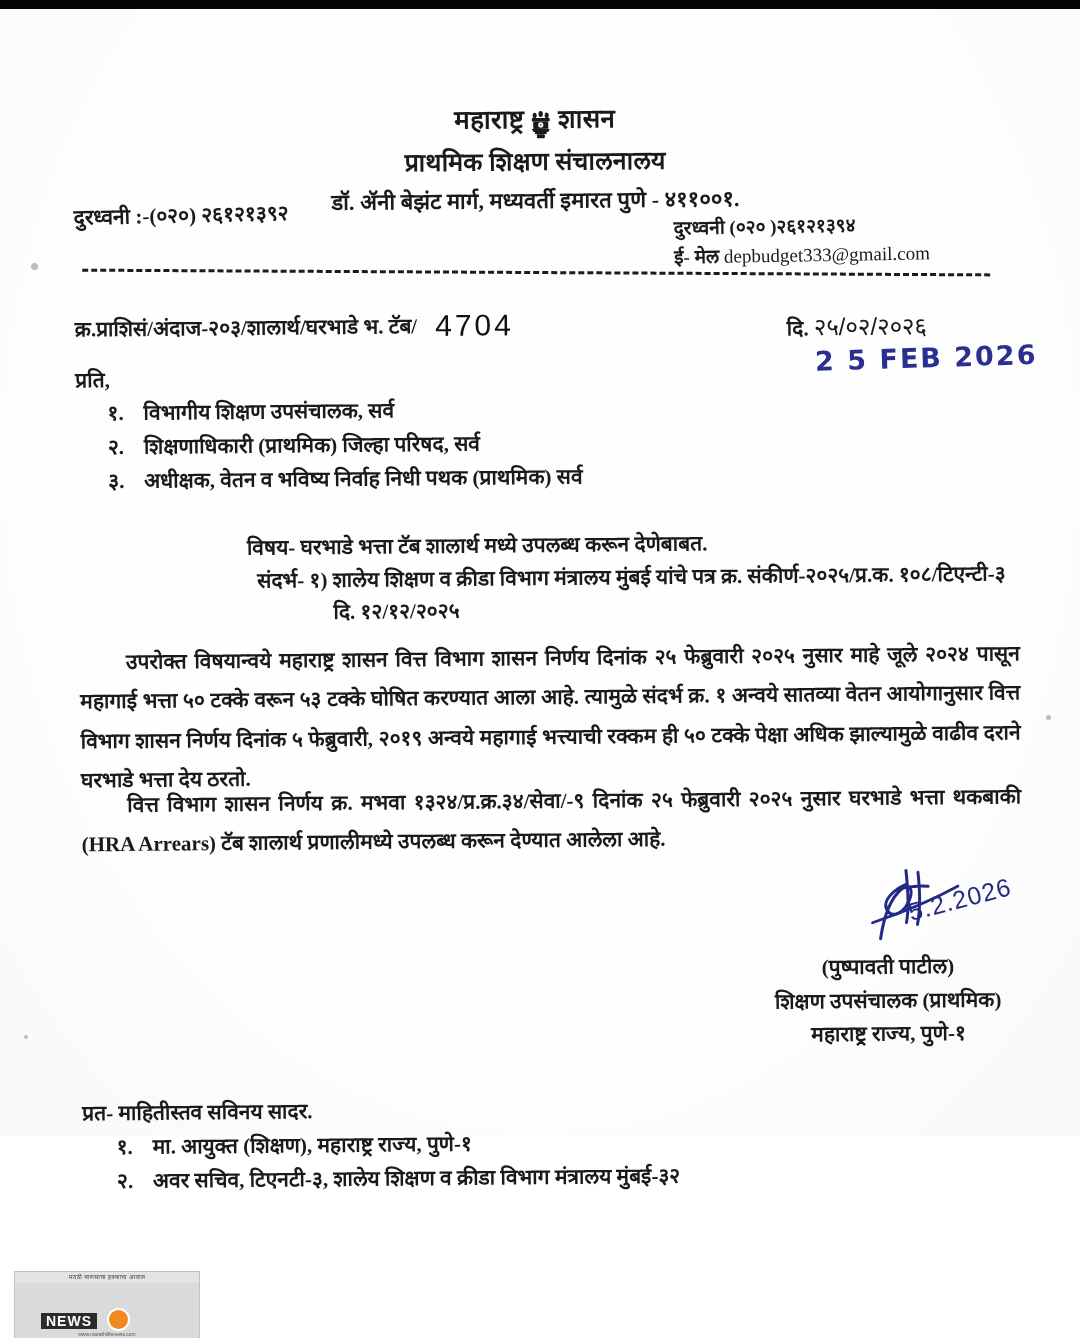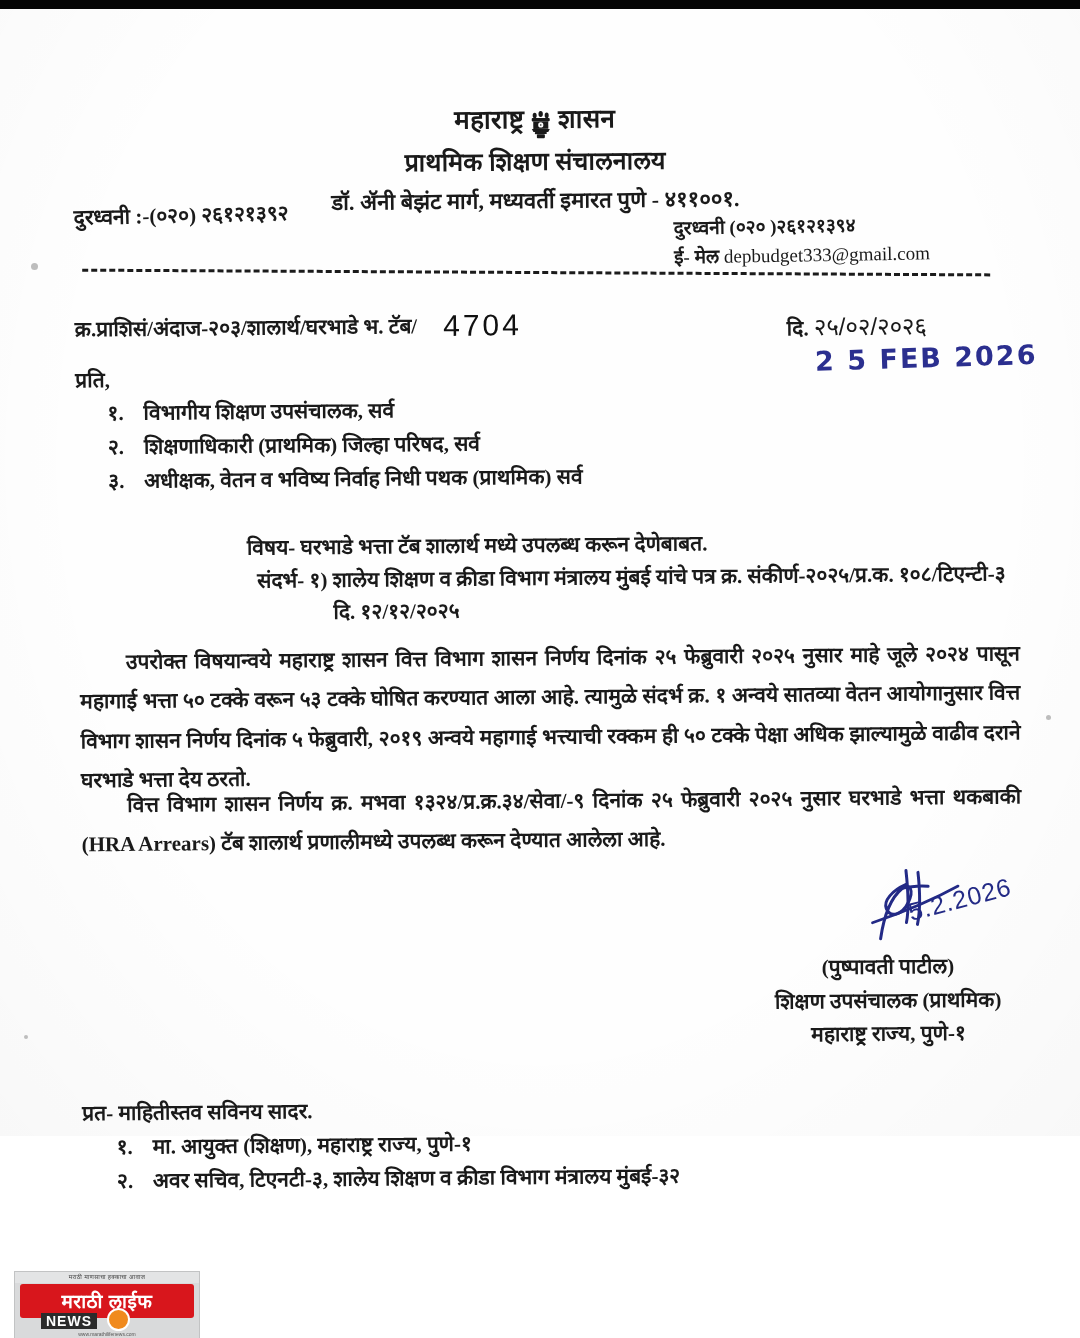--- a/index.html
+++ b/index.html
@@ -127,21 +127,21 @@
     gap: 2px;
   }
   .hw-num {
     font-family: "Liberation Sans", sans-serif;
     font-size: 30px;
     font-weight: normal;
     letter-spacing: 3px;
     color: #101010;
     position: relative;
     top: 4px;
-    margin-left: 24px;
+    margin-left: 16px;
   }
   .dateline {
     position: absolute;
     top: 303px;
     left: 790px;
     font-size: 21px;
     font-weight: bold;
   }
   .dateline .hw-date {
     font-family: "Liberation Sans", sans-serif;
@@ -455,21 +455,18 @@
     </div>
 
   </div>
 
   <div class="speck" style="left:31px; top:254px; width:7px; height:7px;"></div>
   <div class="speck" style="left:1046px; top:706px; width:5px; height:5px;"></div>
   <div class="speck" style="left:24px; top:1026px; width:4px; height:4px;"></div>
 
   <div class="logo">
     <div class="logo-top">मराठी माणसाचा हक्काचा आवाज</div>
-    <div class="logo-band">
-      <span>मराठी लाईफ</span>
-    </div>
     <div class="logo-news">NEWS</div>
     <div class="logo-globe"></div>
     <div class="logo-bottom">www.marathilifenews.com</div>
   </div>
 
 </div>
 
 </body></html>

